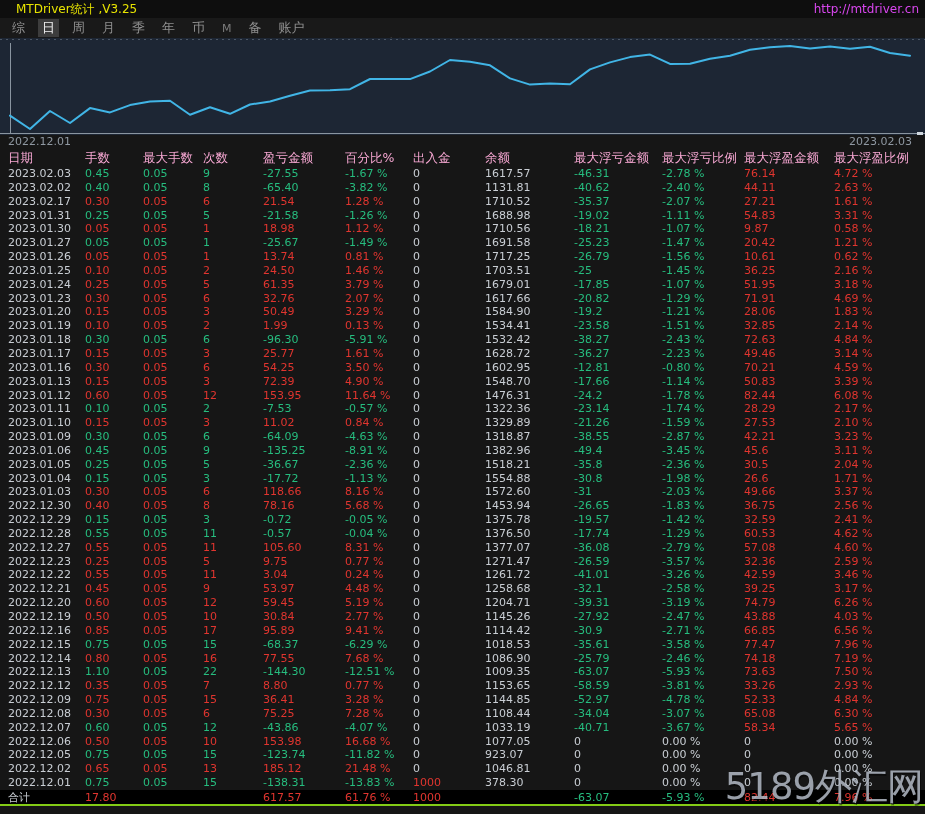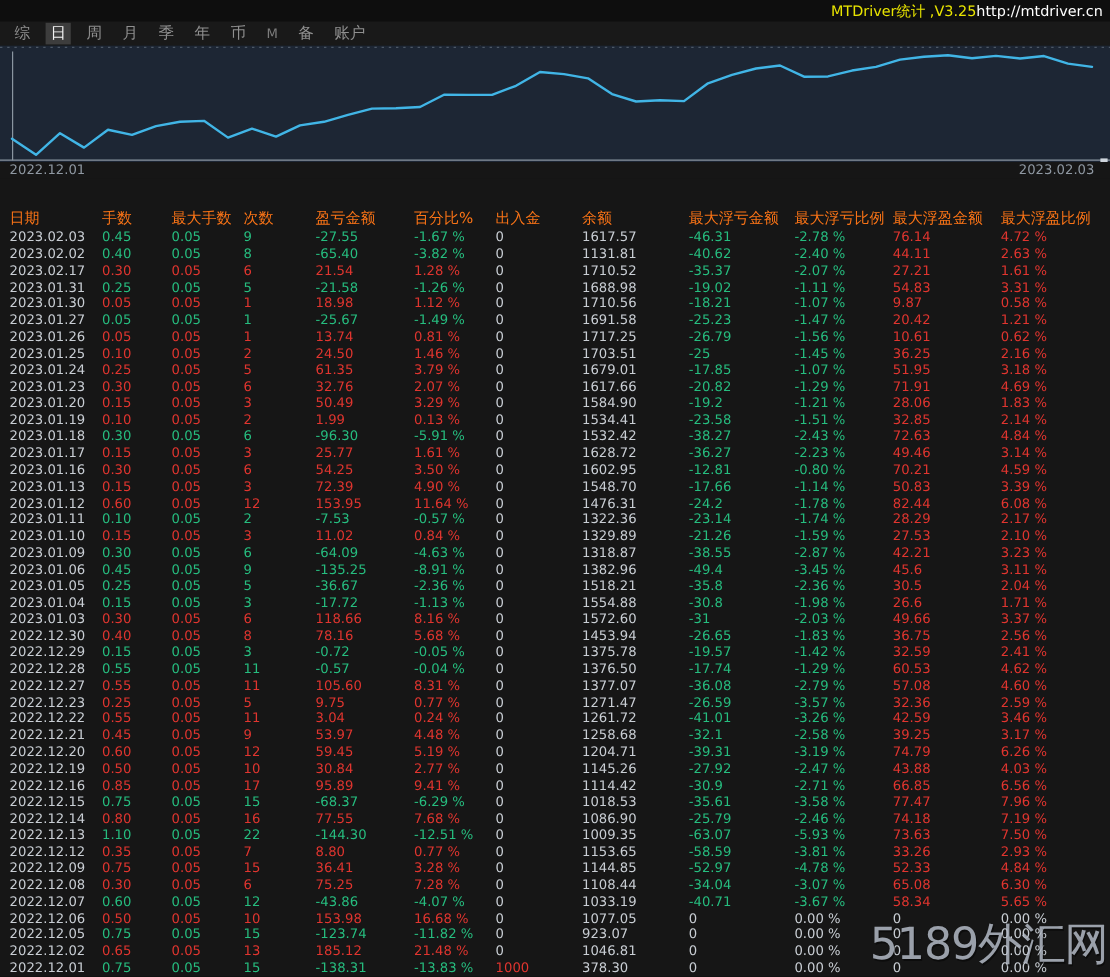--- a/index.html
+++ b/index.html
@@ -1,44 +1,44 @@
 <!DOCTYPE html>
 <html><head>
 <meta charset="utf-8">
 <style>
   * { margin:0; padding:0; box-sizing:border-box; }
   html,body { width:925px; height:814px; overflow:hidden; background:#161616;
     font-family:"DejaVu Sans","Liberation Sans",sans-serif; }
 
   
-  .titlebar { height:18px; background:#0e0e0e; display:flex; justify-content:flex-end;
+  .titlebar { height:18px; background:#0e0e0e; display:flex; justify-content:space-between;
     align-items:center; padding:0 6px 0 16px; }
   .app-title { color:#e8e400; font-size:12px; line-height:18px; }
-  .app-url { color:#ffffff; font-size:12px; }
+  .app-url { color:#d946ef; font-size:12px; }
 
   
   .menubar { height:20px; background:#191919; display:flex; align-items:center; padding-left:8px; }
   .menu-item { color:#8f8f8f; font-size:13px; padding:0 4px; margin-right:9px; cursor:default; }
   .menu-item.active { background:#3d3d3d; color:#f2f2f2; }
   .menu-item.small { font-size:11px; color:#7c7c7c; }
   .menu-item.gap { margin-left:62px;margin-top:32px; }
 
   
   .chart-panel { position:relative; height:97px; background:#1d2634; }
   .chart-panel svg { display:block; }
   .chart-labels { position:relative; height:14px; background:#161616; }
   .chart-label { position:absolute; top:0; font-size:11px; color:#8f98a2; line-height:14px; }
   .chart-label.left { left:8px; }
   .chart-label.right { right:13px; }
 
   
   .grid-row { display:grid;
     grid-template-columns:77px 58px 60px 60px 82px 68px 72px 89px 88px 82px 90px 1fr;
     padding-left:8px; white-space:nowrap; }
-  .thead { height:18px; line-height:18px; font-size:12.5px; color:#f97316;margin-top:24px; }
+  .thead { height:18px; line-height:18px; font-size:12.5px; color:#f9a8d4; }
   .thead > div { overflow:hidden; }
   .trow { height:13.85px; line-height:13.85px; font-size:11px; }
   .trow > div { overflow:hidden; }
   .trow.total { height:16px; line-height:16px; background:#000;
     border-bottom:2px solid #84cc16; }
   .w { color:#c9ced4; }
   .g { color:#26bd7f; }
   .r { color:#e0352f; }
 
   

